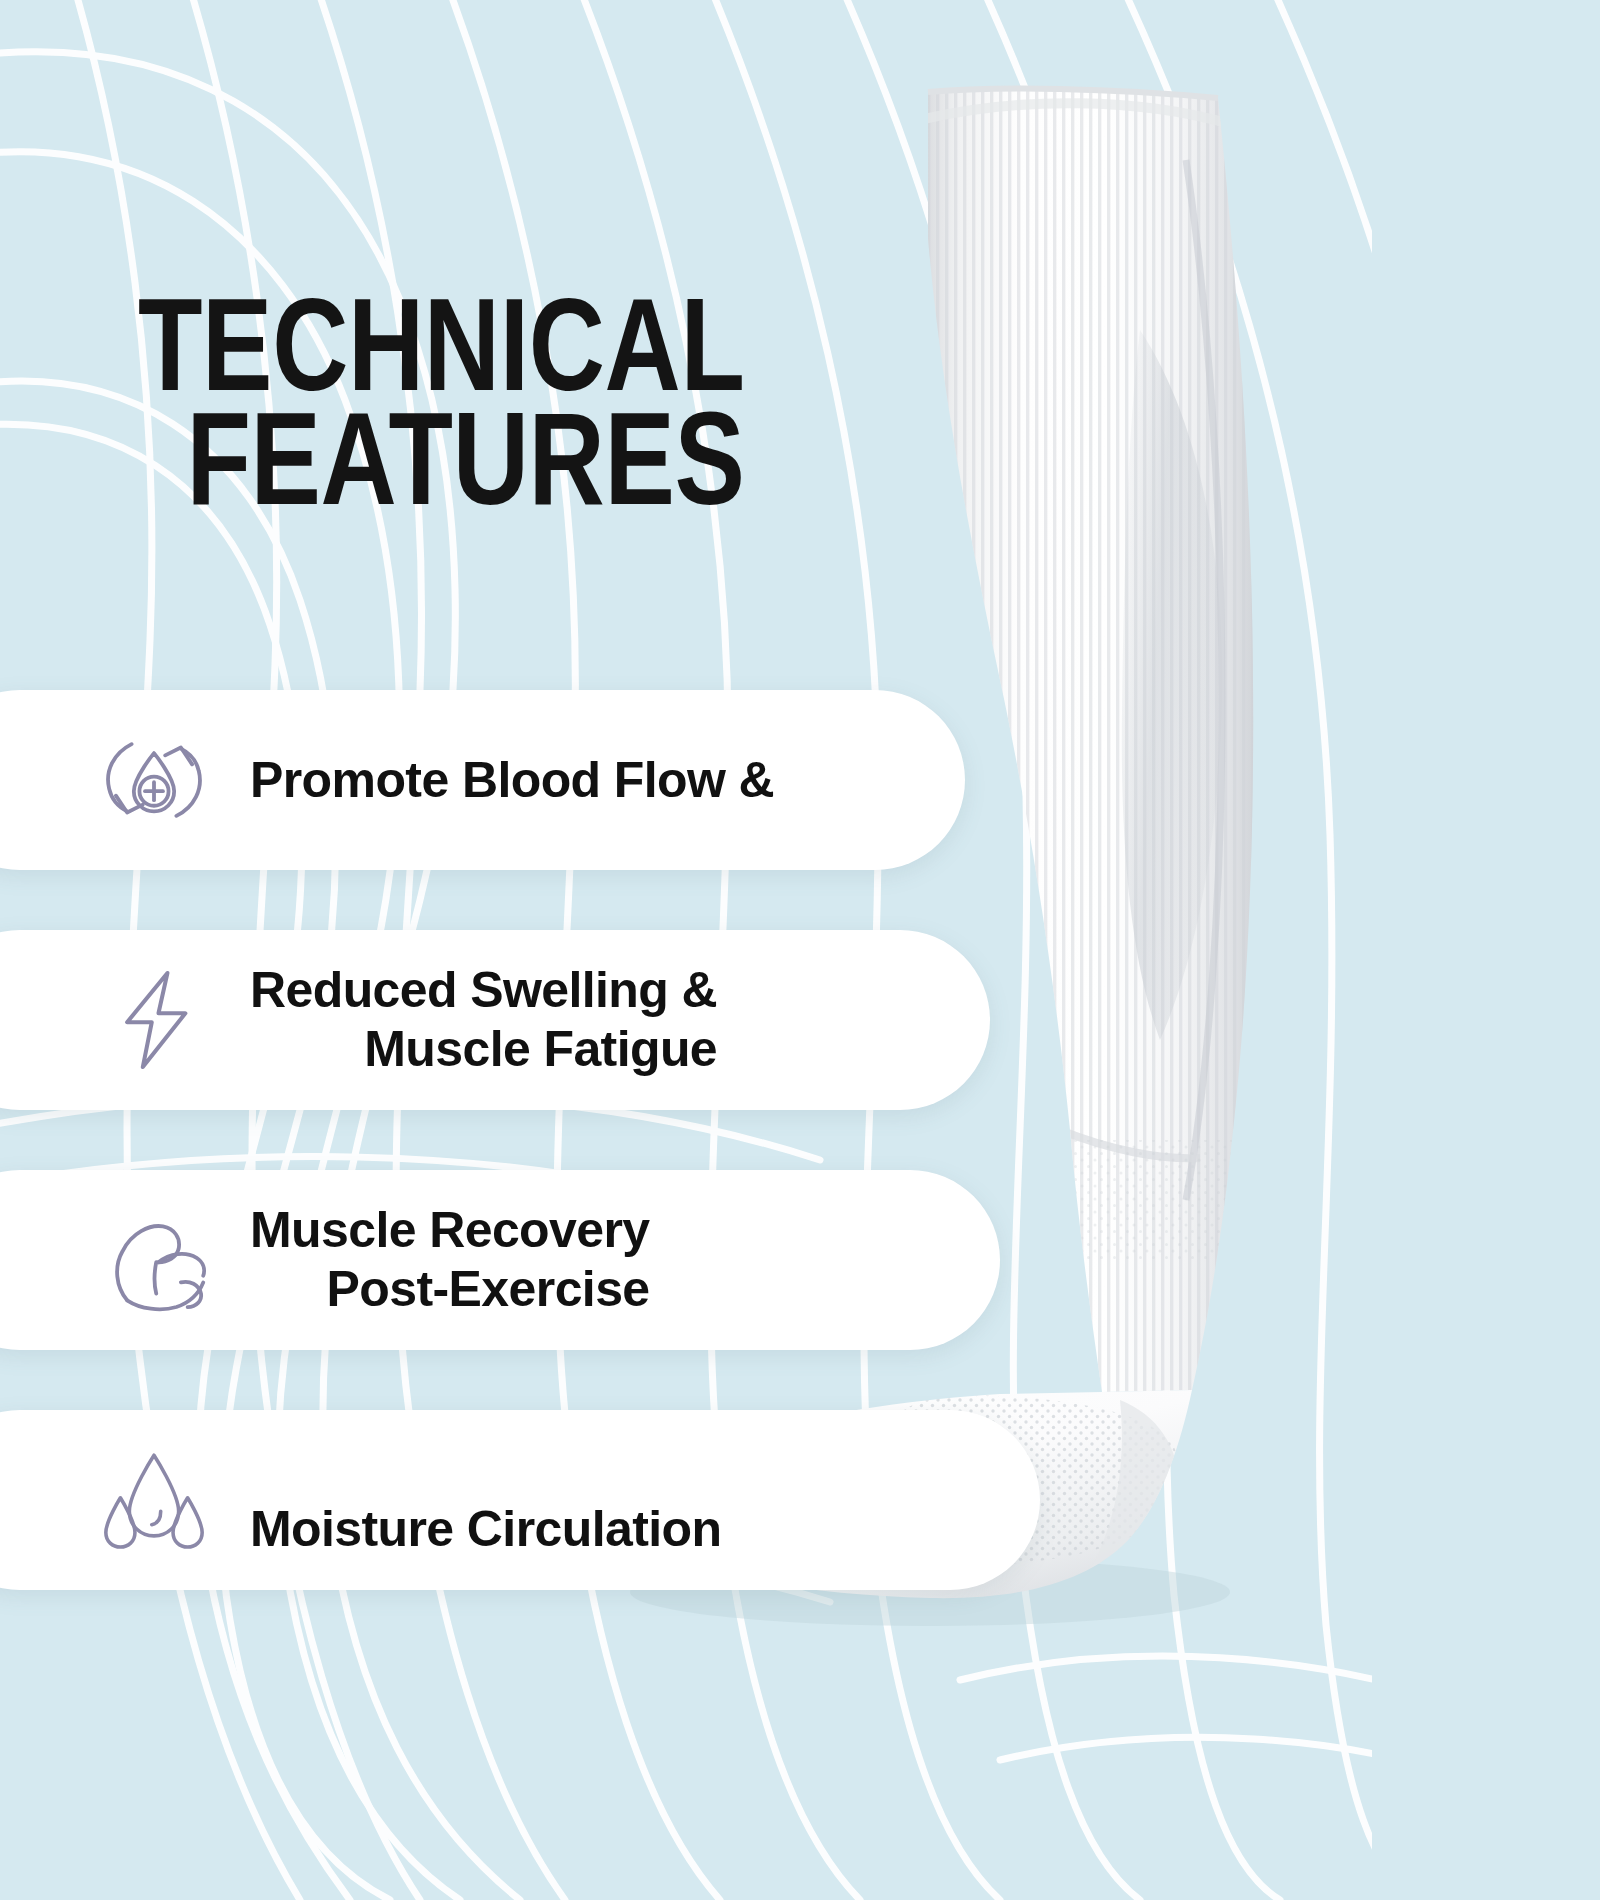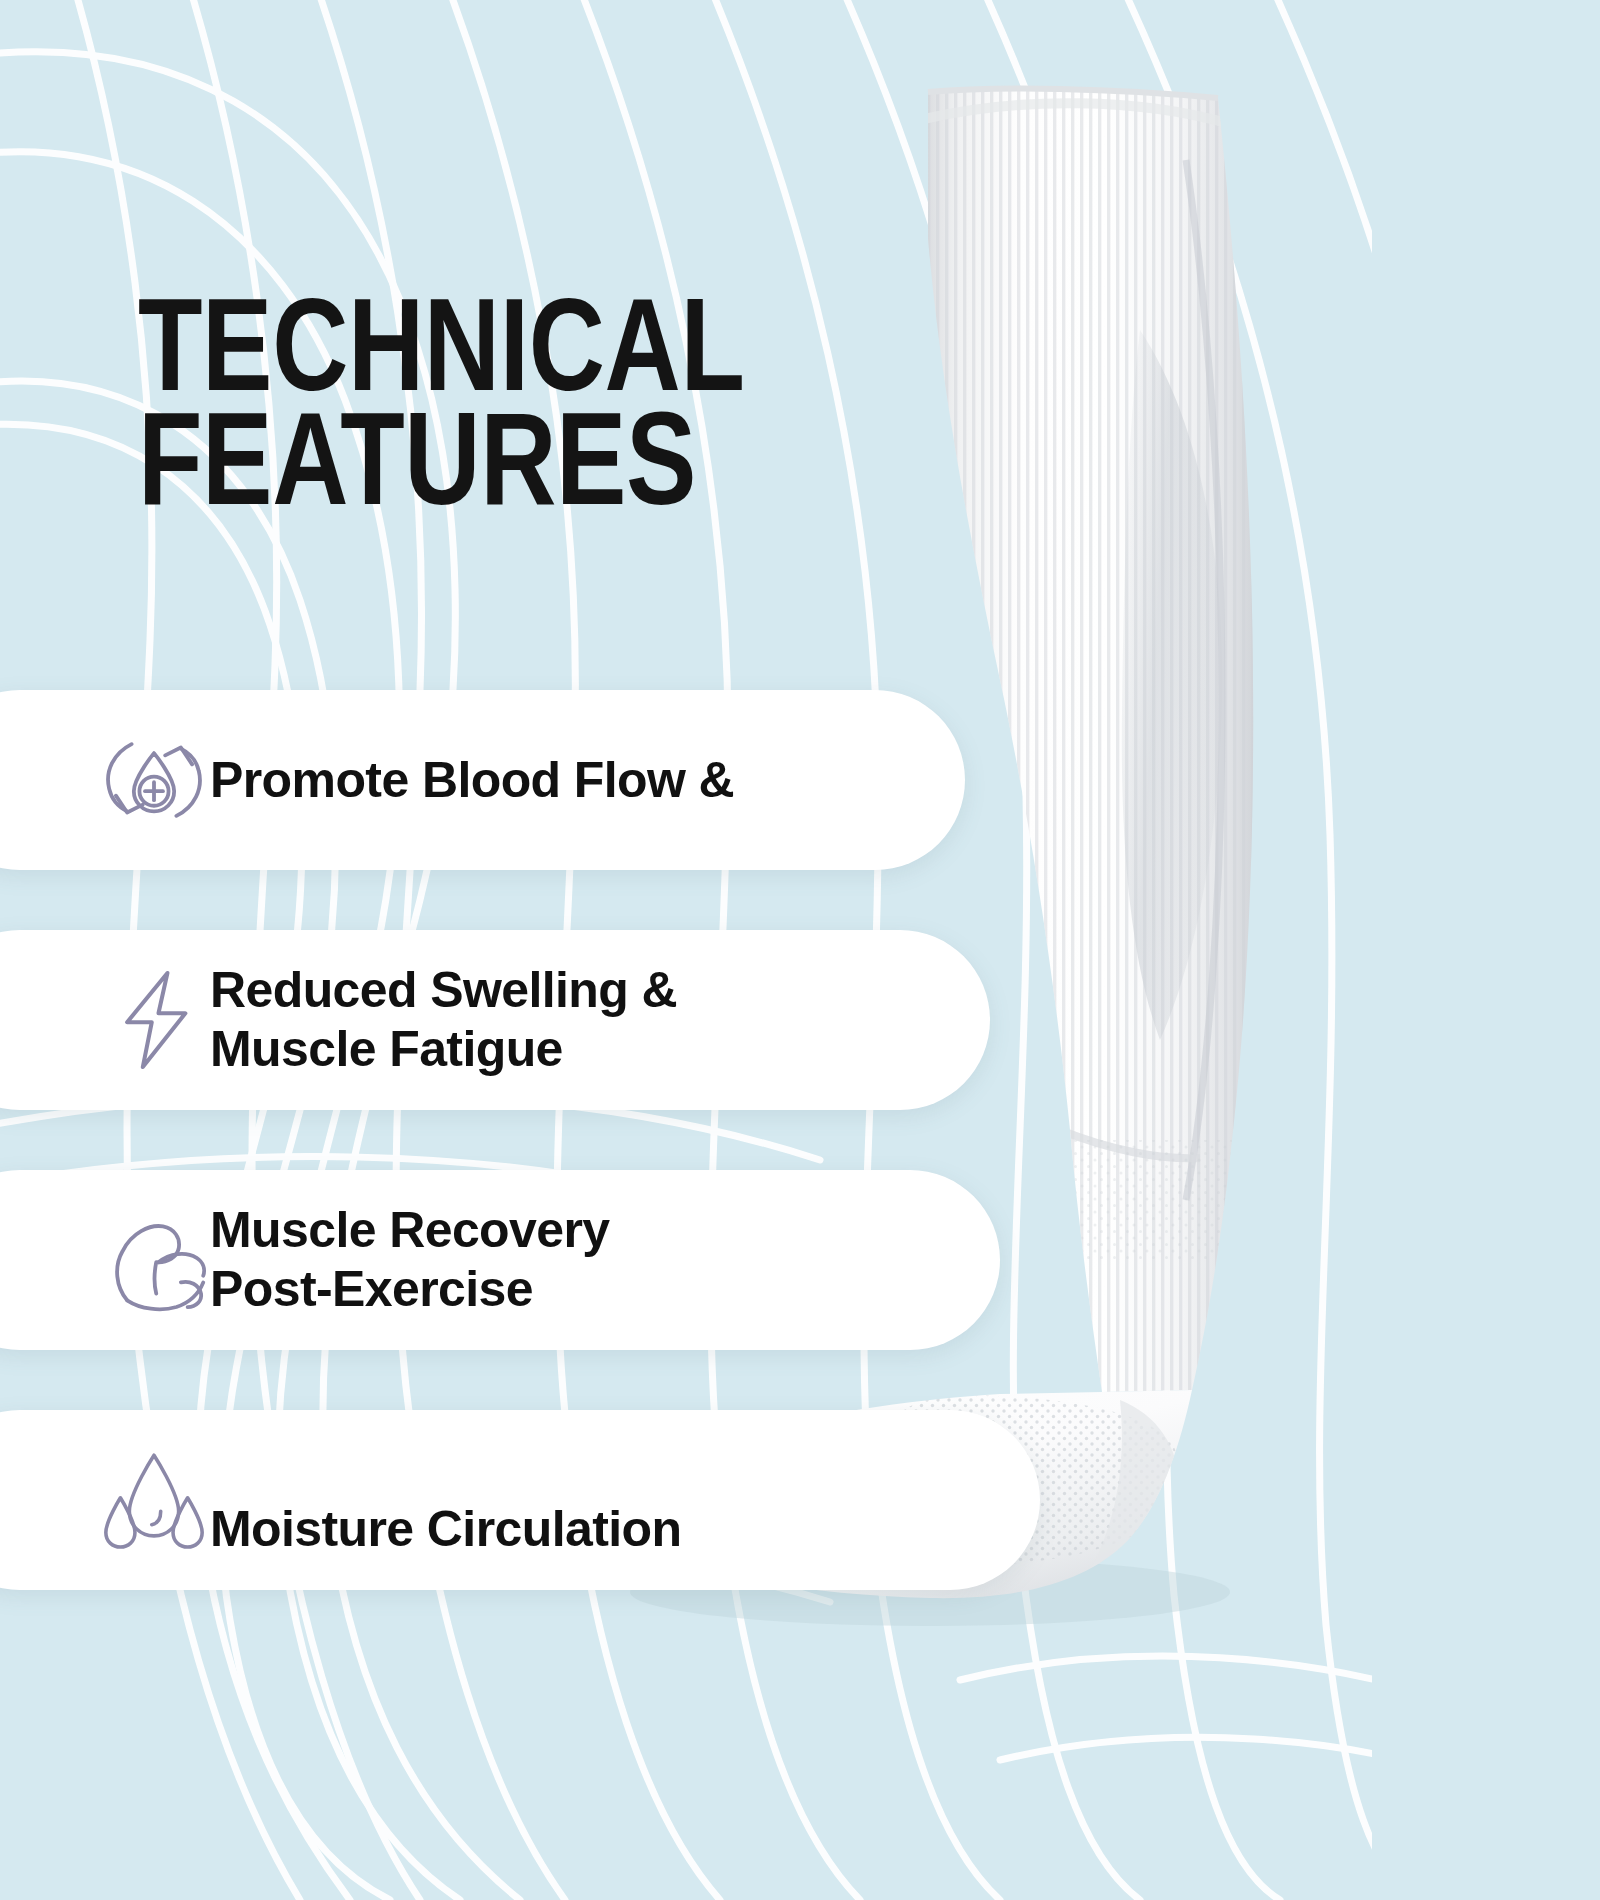--- a/index.html
+++ b/index.html
@@ -12,20 +12,21 @@
     overflow: hidden;
     font-family: "Liberation Sans", sans-serif;
     background: #d5e9f0;
   }
   .poster {
     position: relative;
     width: 1372px;
     height: 1900px;
     overflow: hidden;
     background: #5eead4;
+    text-align: right;
   }
 
   
   .bg-waves {
     position: absolute;
     inset: 0;
     width: 1600px;
     height: 1900px;
     z-index: 0;
   }
@@ -90,21 +91,21 @@
     display: flex;
     align-items: center;
     justify-content: center;
   }
   .card .icon svg {
     width: 100%;
     height: 100%;
     display: block;
   }
   .card .label {
-    margin-left: 80px;
+    margin-left: 120px;
     font-family: "Liberation Sans", sans-serif;
     font-weight: 700;
     font-size: 50px;
     line-height: 1.18;
     color: #111111;
     letter-spacing: -0.6px;
     max-width: 660px;
   }
   .card-1 { width: 1035px; }
   .card-2 { width: 1060px; }

